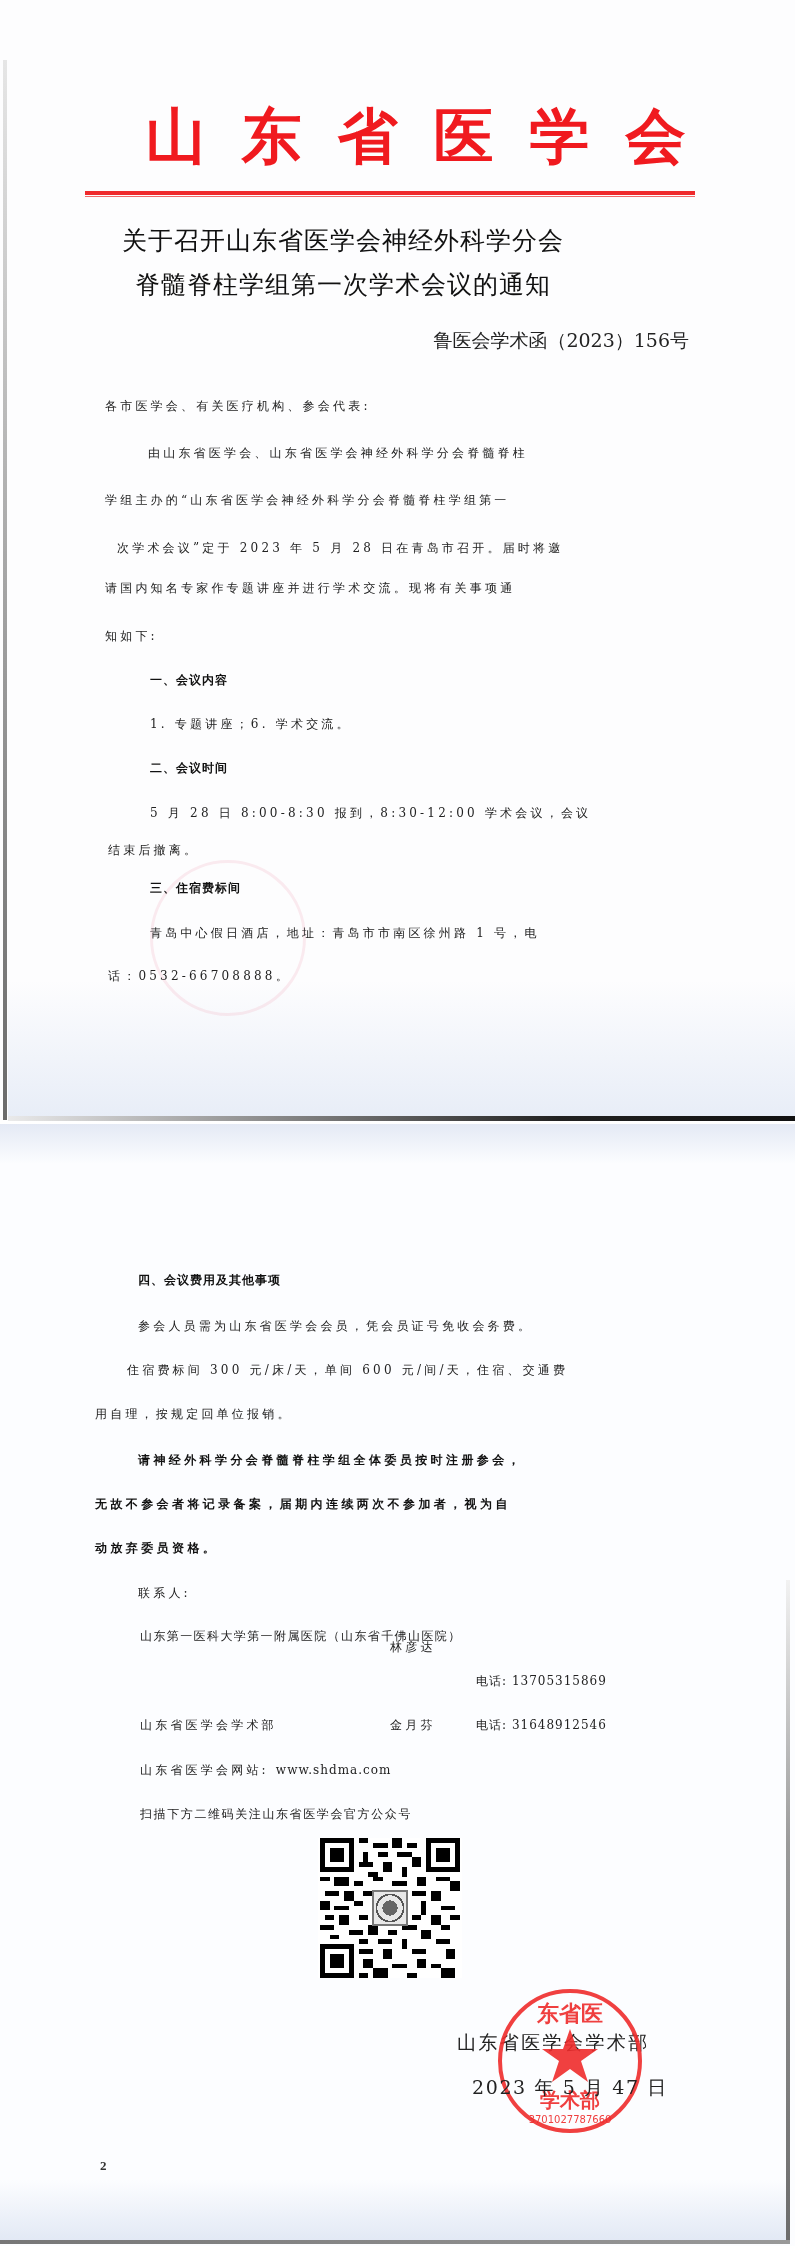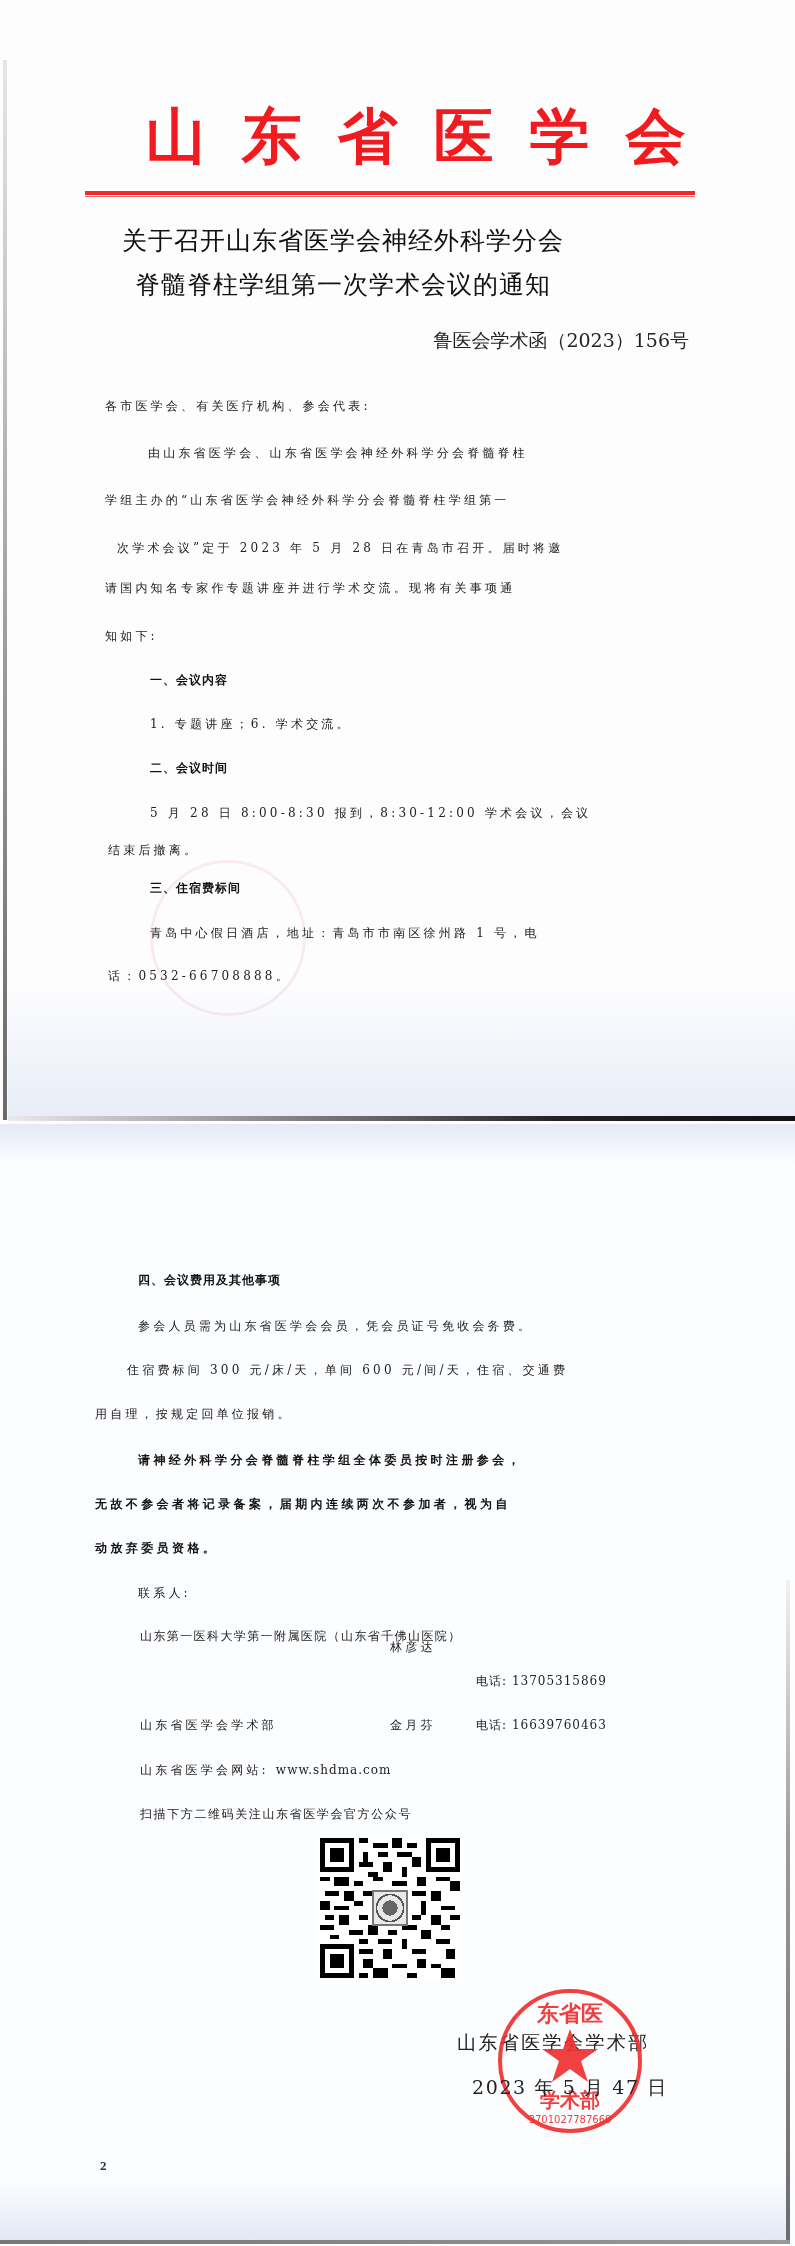--- a/index.html
+++ b/index.html
@@ -113,21 +113,21 @@
 <div class="line" style="left:390px; top:1639px;">林彦达</div>
 <div class="line" style="left:476px; top:1673px; letter-spacing:1px;">
   <span>电话:</span>
   <span>13705315869</span>
 </div>
 
 <div class="line" style="left:140px; top:1717px;">山东省医学会学术部</div>
 <div class="line" style="left:390px; top:1717px;">金月芬</div>
 <div class="line" style="left:476px; top:1717px; letter-spacing:1px;">
   <span>电话:</span>
-  <span>16639760463</span>
+  <span>31648912546</span>
 </div>
 
 <div class="line" style="left:140px; top:1762px;">
   <span>山东省医学会网站:</span>
   <span style="letter-spacing:1px;">www.shdma.com</span>
 </div>
 
 <div class="line" style="left:140px; top:1806px; letter-spacing:1.6px;">扫描下方二维码关注山东省医学会官方公众号</div>
 
 <div class="qr">

